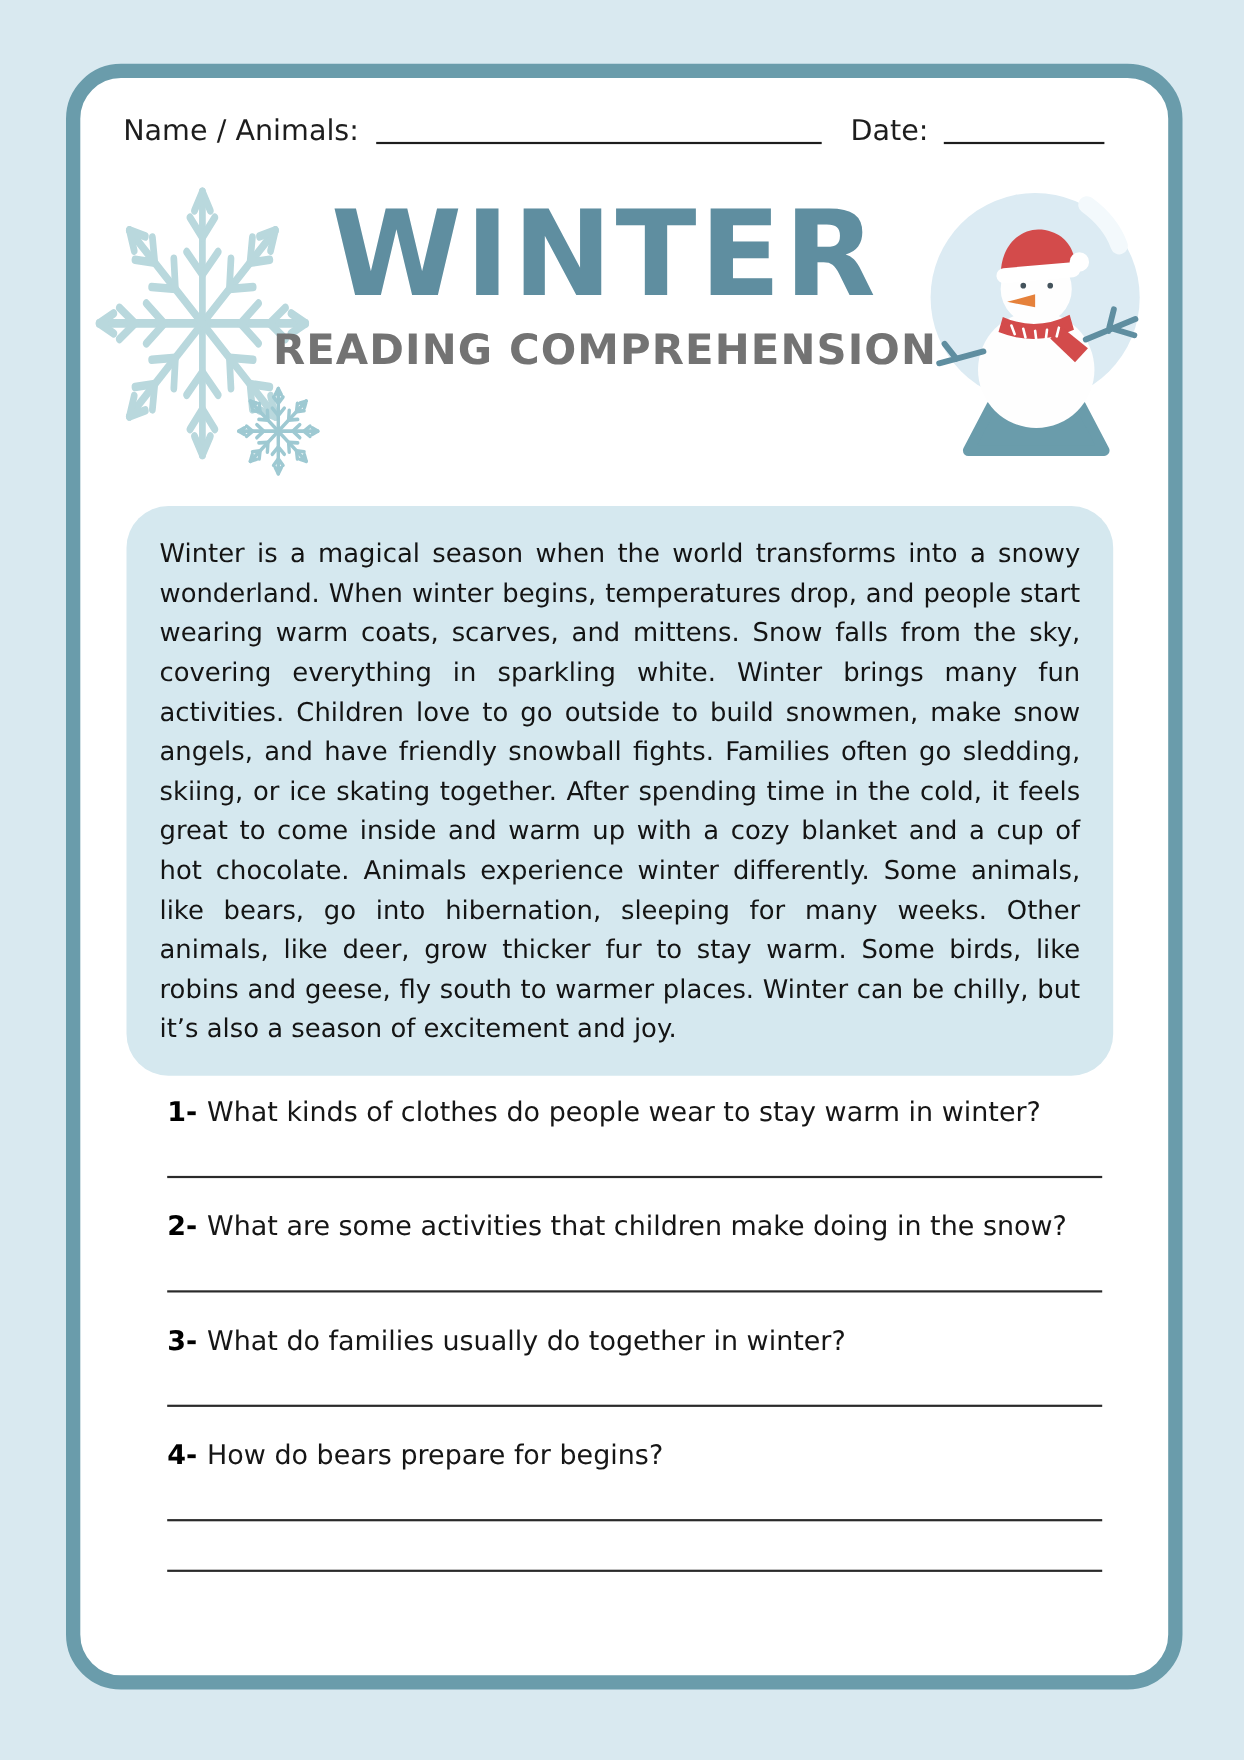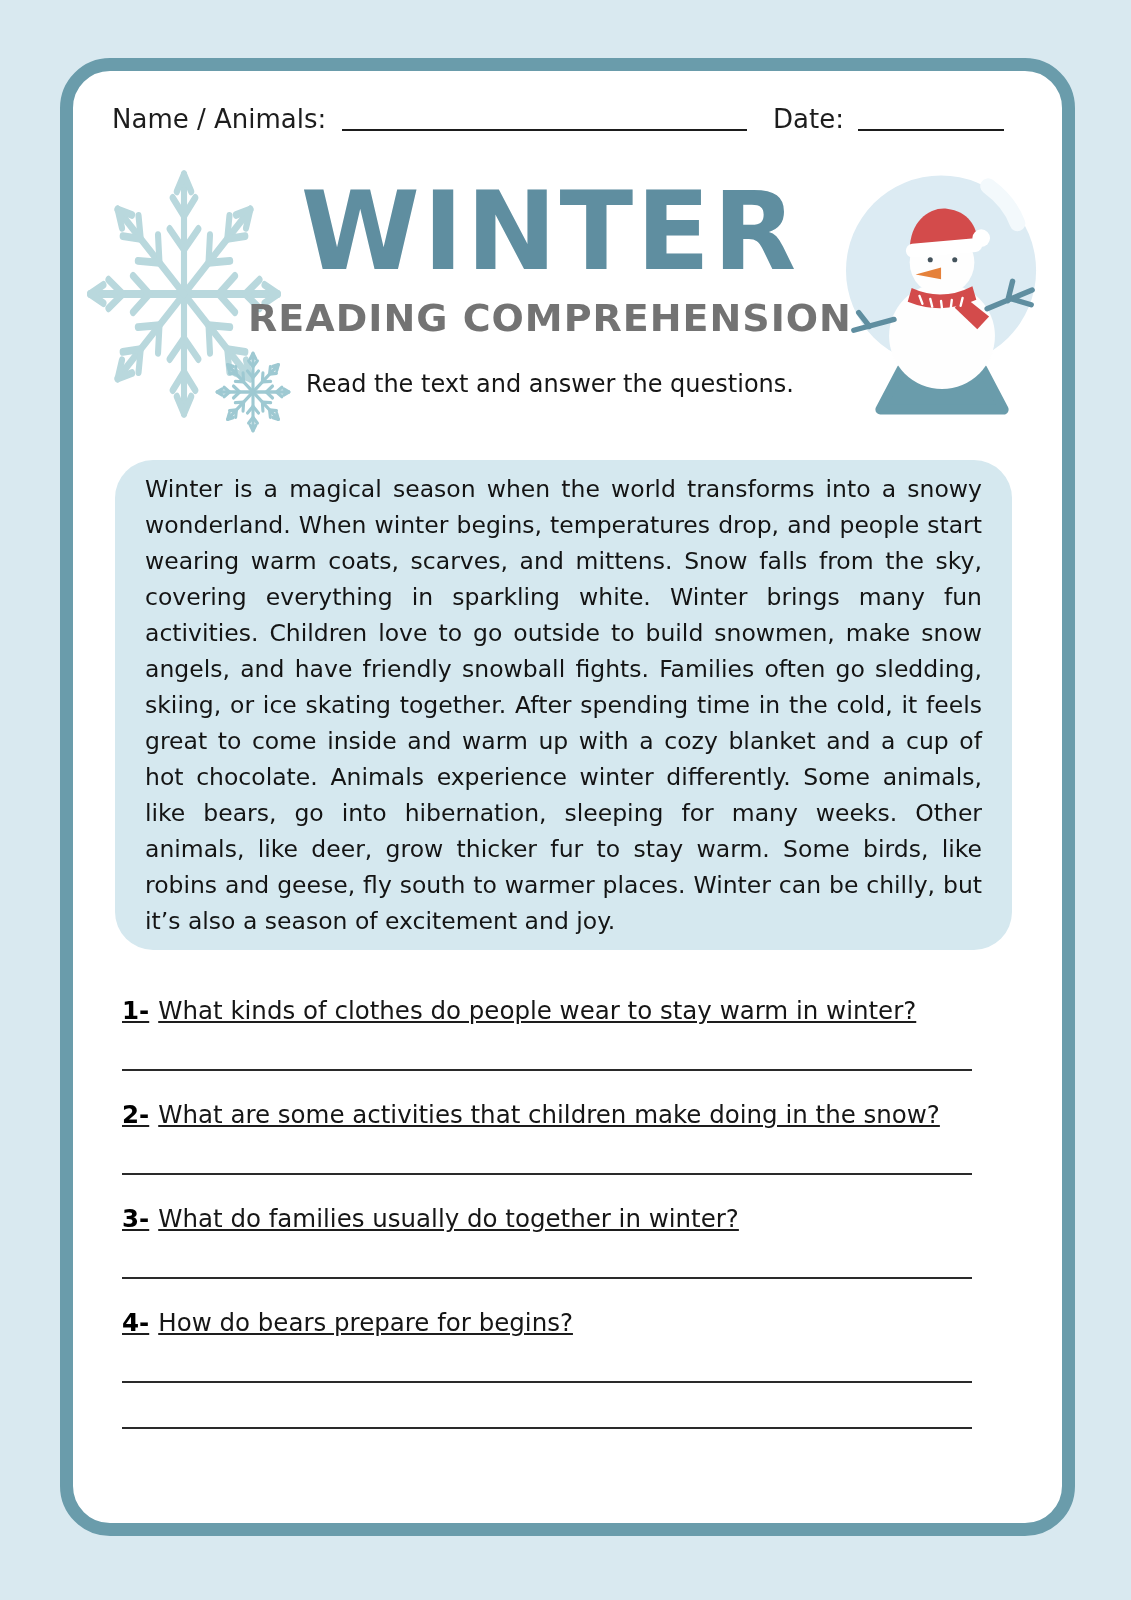--- a/index.html
+++ b/index.html
@@ -44,28 +44,28 @@
   }
   .instruction { font-size:24px; margin-top:30px; color:#161616; }
 
   
   .snow-globe { position:absolute; left:845px; top:160px; width:196px; height:266px; }
 
   
   .passage-box {
     position:absolute; left:115px; top:460px; width:897px;
     background:#d5e8ef; border-radius:38px;
-    padding:11px 30px;
+    padding:25px 30px;
   }
   .passage-text {
     font-size:23.5px; line-height:36px; text-align:justify; color:#141414;
   }
 
   
-  .questions { position:absolute; left:122px; top:996px; width:850px;text-decoration:underline; }
+  .questions { position:absolute; left:152px; top:996px; width:850px; }
   .qa { margin-bottom:29px; }
   .qa-text { font-size:24.5px; color:#161616; }
   .q-num { font-weight:bold; color:#000; margin-right:9px; }
   .answer-line { margin-top:44px; border-bottom:2.5px solid #2a2a2a; height:0; }
 </style>
 </head>
 <body>
 
 <div class="frame"></div>
 
@@ -110,21 +110,20 @@
   <use href="#spokeB" transform="rotate(135)"></use>
   <use href="#spokeB" transform="rotate(180)"></use>
   <use href="#spokeB" transform="rotate(225)"></use>
   <use href="#spokeB" transform="rotate(270)"></use>
   <use href="#spokeB" transform="rotate(315)"></use>
 </svg>
 
 <div class="title-wrap">
   <div class="title-main">WINTER</div>
   <div class="title-sub">READING COMPREHENSION</div>
-  <div class="instruction">Read the text and answer the questions.</div>
 </div>
 
 <svg class="snow-globe" viewBox="0 0 200 270">
 
   <circle cx="98" cy="112" r="97" fill="#dcebf3"></circle>
   <path d="M146,26 q22,16 30,38" stroke="#f3f9fc" stroke-width="16" fill="none" stroke-linecap="round"></path>
 
   <path d="M58,212 L140,212 L162,254 L36,254 Z" fill="#6a9cab" stroke="#6a9cab" stroke-width="10" stroke-linejoin="round"></path>
 
   <circle cx="99" cy="179" r="54" fill="#fefefe"></circle>

